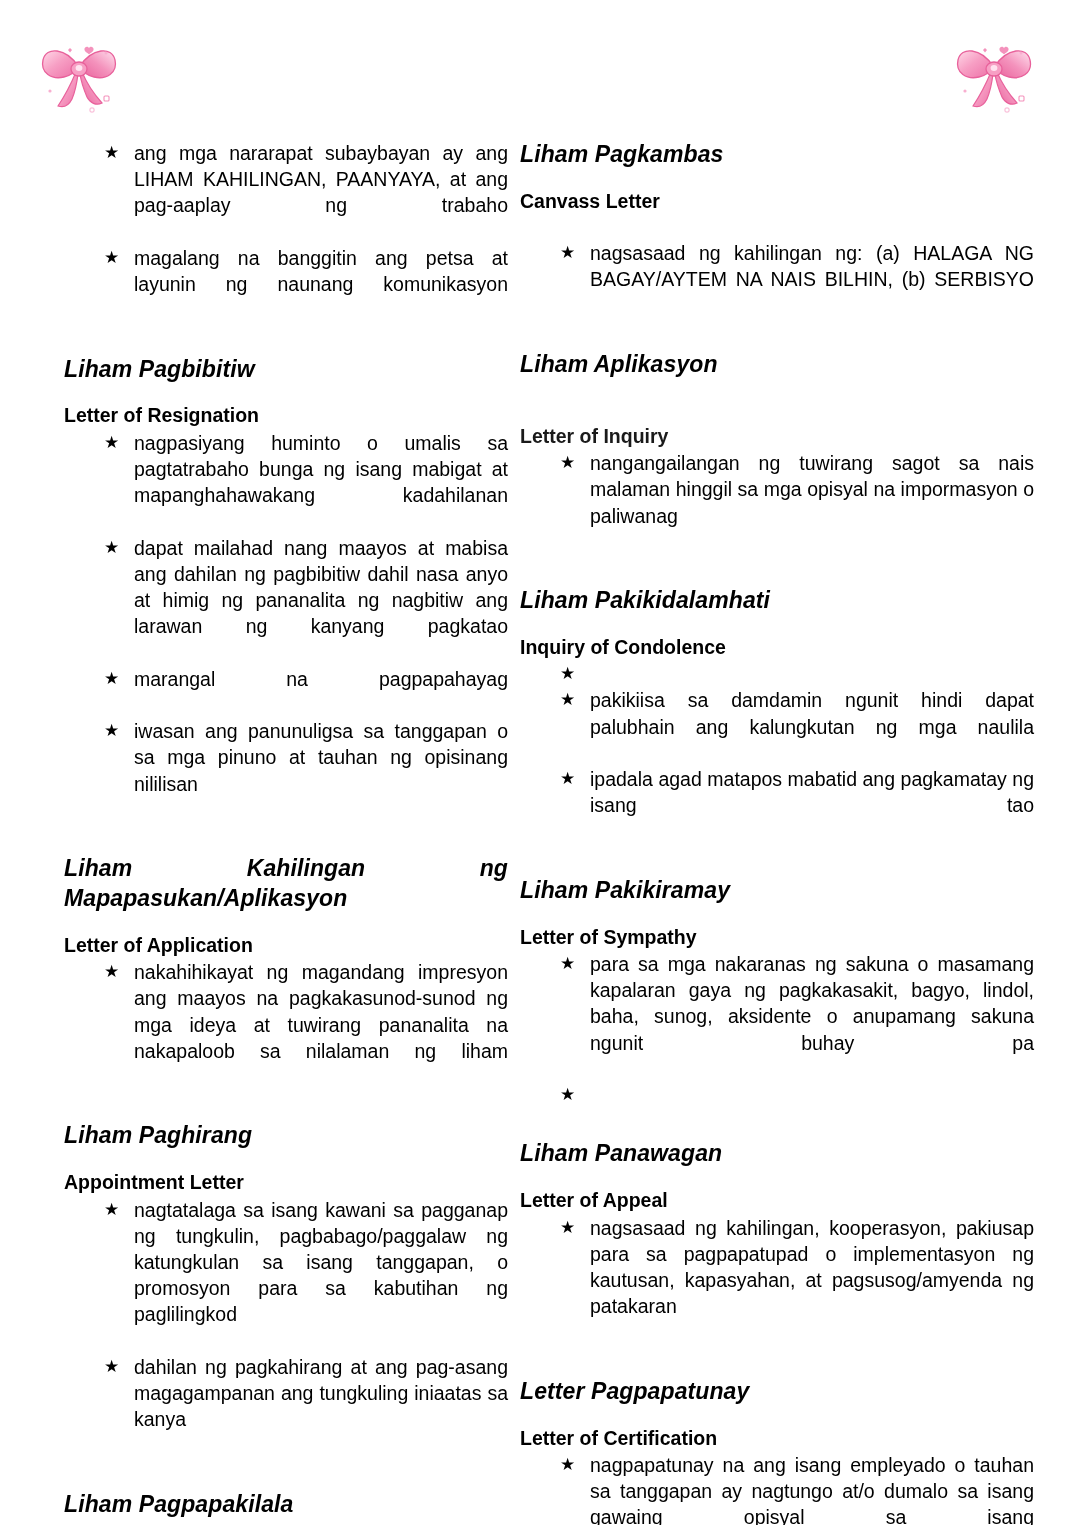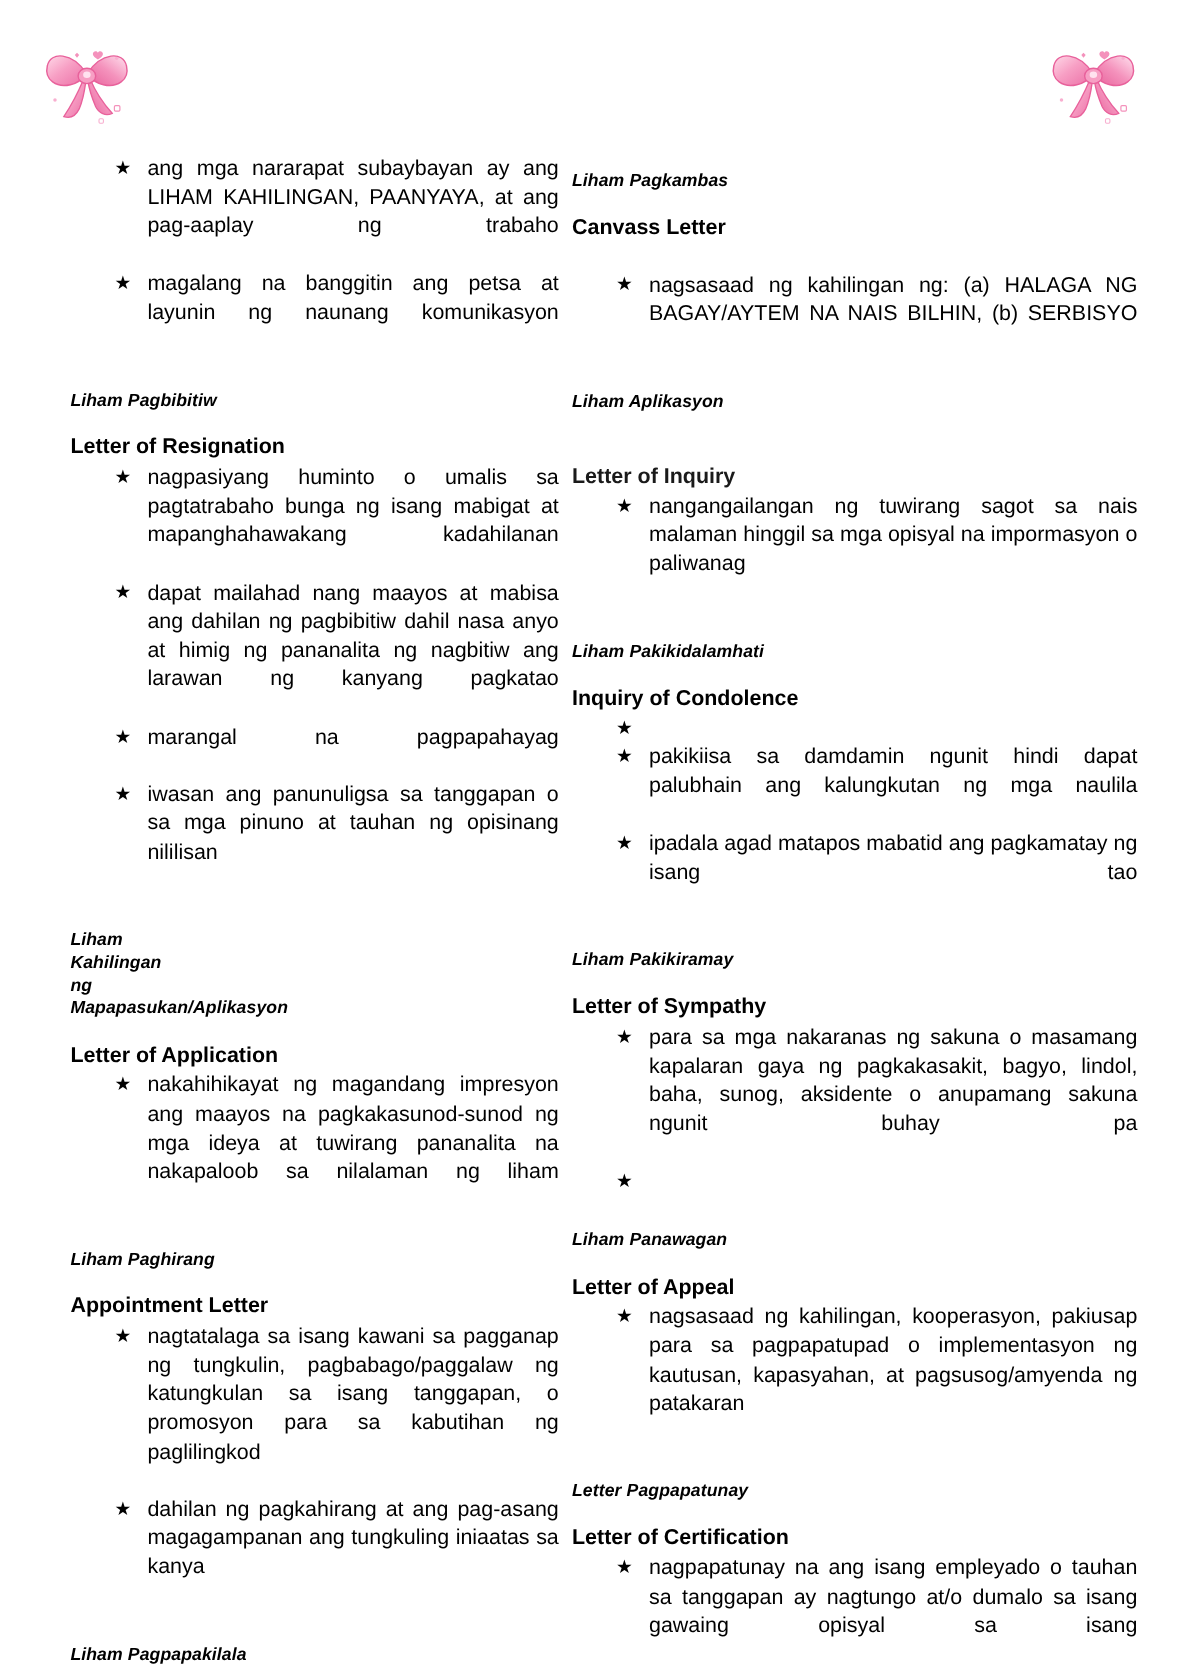--- a/index.html
+++ b/index.html
@@ -50,38 +50,37 @@
     padding-left: 8px;
     padding-right: 46px;
   }
 
   
   .section { margin: 0 0 0 0; }
 
   .section + .section { margin-top: 31px; }
 
   .heading {
-    font-size: 16px;
+    font-size: 23px;
     font-weight: bold;
     font-style: italic;
     line-height: 1.30;
-    margin: 15px 0 19px 0;
+    margin: 0 0 19px 0;
     text-align: justify;
     text-justify: inter-word;
     letter-spacing: 0.1px;
   }
   
   .heading.spread {
     display: block;
   }
   .heading .spread-line {
     display: flex;
     justify-content: space-between;
     width: 100%;
-    flex-direction: column;
   }
 
   .subtitle {
     font-size: 19.5px;
     font-weight: bold;
     font-style: normal;
     line-height: 1.30;
     margin: 0 0 1px 0;
   }
   .subtitle.tinted { color: #1a1a1a; margin-top: 44px; }

